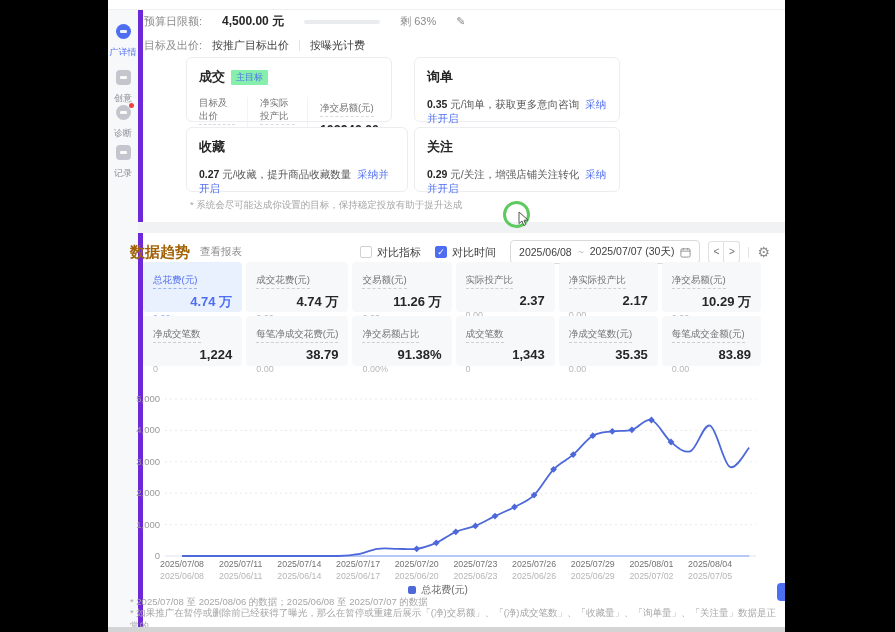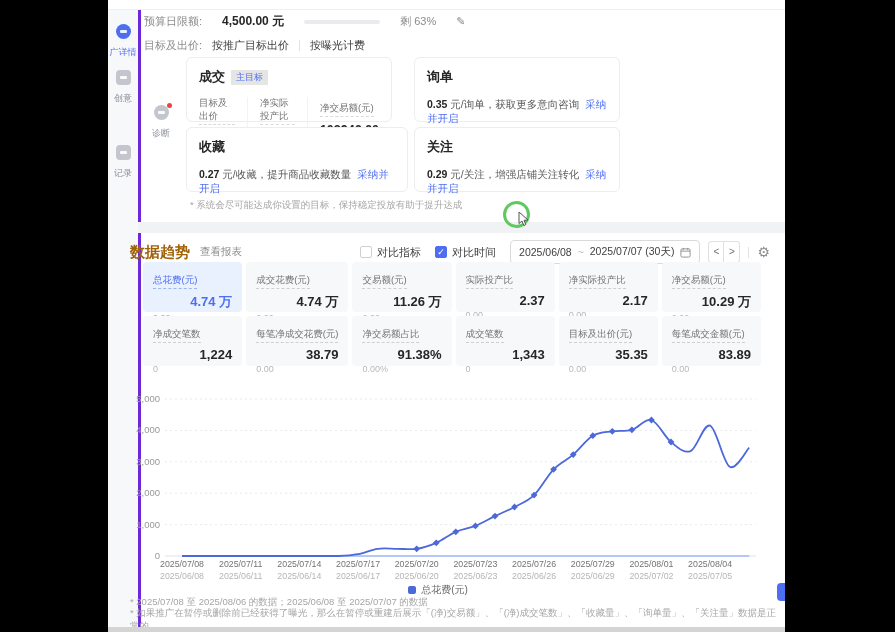--- a/index.html
+++ b/index.html
@@ -3,21 +3,21 @@
 <meta charset="utf-8">
 <style>
   html,body{margin:0;padding:0;background:#000;}
   body{width:895px;height:632px;position:relative;overflow:hidden;
        font-family:"Liberation Sans","DejaVu Sans",sans-serif;}
   #stage{position:absolute;left:108px;top:0;width:677px;height:632px;background:#fff;overflow:hidden;}
   .abs{position:absolute;}
   
   #topstrip{left:0;top:0;width:677px;height:9px;background:#fff;border-bottom:1px solid #efefef;}
   
-  #sidebar{left:0;top:10px;width:30px;height:617px;background:#f7f8fa;border-right:3px solid #6d28d9;}
+  #sidebar{left:0;top:10px;width:30px;height:617px;background:#f7f8fa;border-right:5px solid #6d28d9;}
   .side-item{width:30px;text-align:center;position:absolute;cursor:pointer;}
   .side-ic{display:inline-block;width:15px;height:15px;border-radius:4px;background:#c3c6cc;position:relative;}
   .side-ic.round{border-radius:50%;}
   .side-ic.active{background:#4e6ef2;}
   .side-ic::after{content:"";position:absolute;left:4px;top:6px;width:7px;height:3px;border-radius:1px;background:#fff;opacity:.9;}
   .side-lb{font-size:9px;color:#8a8f99;margin-top:3px;white-space:nowrap;overflow:hidden;display:block;}
   .side-lb.active{color:#4e6ef2;}
   .red-dot{position:absolute;right:-3px;top:-2px;width:5px;height:5px;border-radius:50%;background:#f53f3f;}
   
   .lab{color:#8c8c8c;font-size:11px;}
@@ -25,21 +25,21 @@
   #budget-row{left:36px;top:13px;display:flex;align-items:center;gap:20px;}
   #bar{width:76px;height:4px;border-radius:2px;background:#e9ebef;overflow:hidden;}
   #bar-fill{height:4px;border-radius:2px;background:#4e6ef2;}
   .pencil{color:#8c8c8c;font-size:11px;cursor:pointer;}
   #bid-row{left:36px;top:38px;display:flex;align-items:center;gap:10px;}
   .bid-opt{color:#404040;font-size:11px;cursor:pointer;}
   .vdiv{width:1px;height:11px;background:#e3e3e3;}
   
   .gcard{background:#fff;border:1px solid #ebedf0;border-radius:6px;box-sizing:border-box;padding:10px 12px;}
   .gtitle{font-size:13px;font-weight:bold;color:#262626;display:flex;align-items:center;gap:6px;}
-  .badge{font-size:9px;font-weight:normal;color:#4e6ef2;background:#e5e5e5;border-radius:1px;padding:1px 5px;}
+  .badge{font-size:9px;font-weight:normal;color:#4e6ef2;background:#86efac;border-radius:1px;padding:1px 5px;}
   .stats{display:flex;margin-top:11px;}
   .stat{padding-right:12px;margin-right:12px;border-right:1px solid #f2f3f5;}
   .stat:last-child{border-right:none;margin-right:0;padding-right:0;}
   .stat-lb{font-size:9.5px;color:#737373;border-bottom:1px dashed #d9d9d9;display:inline-block;padding-bottom:1px;}
   .stat-v{font-size:12.5px;color:#262626;font-weight:bold;margin-top:6px;}
   .gdesc{font-size:10.5px;color:#595959;margin-top:12px;}
   .gdesc b{color:#262626;}
   .glink{color:#4e6ef2;font-size:10.5px;margin-left:6px;cursor:pointer;}
   .foot{font-size:9.5px;color:#a6a6a6;}
   
@@ -83,21 +83,21 @@
 </head>
 <body>
 
 <div id="stage">
 
   <div class="abs" id="topstrip"></div>
 
   <div class="abs" id="sidebar">
       <div class="side-item" style="top: 14px;"><span class="side-ic round active"></span><span class="side-lb active">广详情</span></div>
       <div class="side-item" style="top: 60px;"><span class="side-ic"></span><span class="side-lb">创意</span></div>
-      <div class="side-item" style="top: 95px; padding-left: 38px;"><span class="side-ic round"><span class="red-dot"></span></span><span class="side-lb">诊断</span></div>
+      <div class="side-item" style="top: 95px;"><span class="side-ic round"><span class="red-dot"></span></span><span class="side-lb">诊断</span></div>
       <div class="side-item" style="top: 135px;"><span class="side-ic"></span><span class="side-lb">记录</span></div>
     </div>
 
   <div class="abs" id="budget-row">
     <span class="lab">预算日限额:</span>
     <span class="val-strong">
       <span>4,500.00</span> <span>元</span>
     </span>
     <span id="bar"><span id="bar-fill" style="width: 63%;"></span></span>
     <span class="lab">剩 63%</span>
@@ -181,21 +181,21 @@
       <div class="mcell sel"><span class="mlabel">总花费(元)</span><div class="mval">4.74 万</div><div class="msub">0.00</div></div>
       <div class="mcell"><span class="mlabel">成交花费(元)</span><div class="mval">4.74 万</div><div class="msub">0.00</div></div>
       <div class="mcell"><span class="mlabel">交易额(元)</span><div class="mval">11.26 万</div><div class="msub">0.00</div></div>
       <div class="mcell"><span class="mlabel">实际投产比</span><div class="mval">2.37</div><div class="msub">0.00</div></div>
       <div class="mcell"><span class="mlabel">净实际投产比</span><div class="mval">2.17</div><div class="msub">0.00</div></div>
       <div class="mcell"><span class="mlabel">净交易额(元)</span><div class="mval">10.29 万</div><div class="msub">0.00</div></div>
       <div class="mcell"><span class="mlabel">净成交笔数</span><div class="mval">1,224</div><div class="msub">0</div></div>
       <div class="mcell"><span class="mlabel">每笔净成交花费(元)</span><div class="mval">38.79</div><div class="msub">0.00</div></div>
       <div class="mcell"><span class="mlabel">净交易额占比</span><div class="mval">91.38%</div><div class="msub">0.00%</div></div>
       <div class="mcell"><span class="mlabel">成交笔数</span><div class="mval">1,343</div><div class="msub">0</div></div>
-      <div class="mcell"><span class="mlabel">目标及出价(元)</span><div class="mval">35.35</div><div class="msub">0.00</div></div>
+      <div class="mcell"><span class="mlabel">净成交笔数(元)</span><div class="mval">35.35</div><div class="msub">0.00</div></div>
       <div class="mcell"><span class="mlabel">每笔成交金额(元)</span><div class="mval">83.89</div><div class="msub">0.00</div></div>
     </div>
 
   <div class="abs" id="chart-wrap">
     <svg id="trend-svg" width="660" height="192">
         <line x1="57" y1="166" x2="648" y2="166" stroke="#dfe3ee" stroke-width="1"></line>
         <text x="52" y="169" text-anchor="end" font-size="9.5" fill="#999">0</text>
         <line x1="57" y1="134.6" x2="648" y2="134.6" stroke="#e7e9f0" stroke-width="1" stroke-dasharray="2 3"></line>
         <text x="52" y="137.6" text-anchor="end" font-size="9.5" fill="#999">1,000</text>
         <line x1="57" y1="103.19999999999999" x2="648" y2="103.19999999999999" stroke="#e7e9f0" stroke-width="1" stroke-dasharray="2 3"></line>

